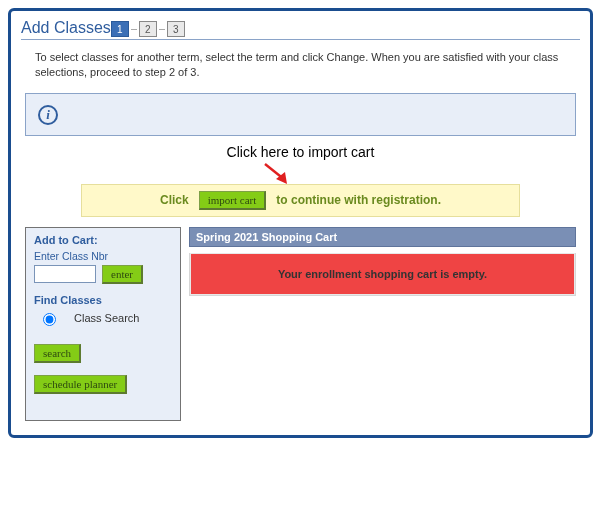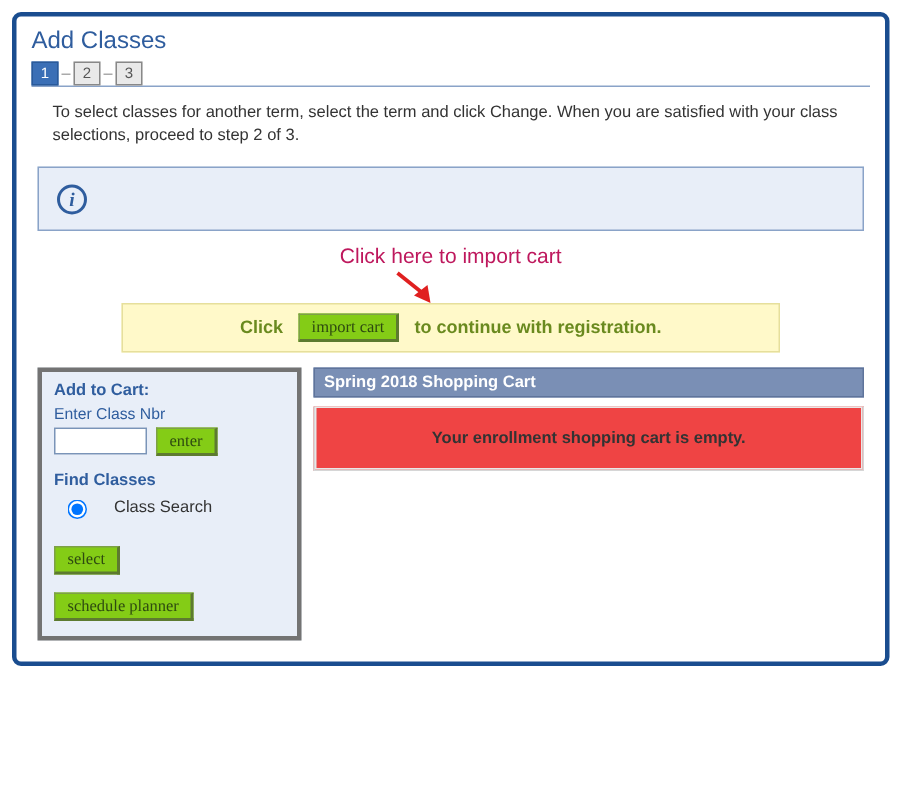--- a/index.html
+++ b/index.html
@@ -16,21 +16,20 @@
     border: 3px solid #1a4d8f;
     border-radius: 6px;
     padding: 8px 10px 14px 10px;
     position: relative;
     background: #fff;
   }
   .header-row {
     display: flex;
     justify-content: flex-start;
     align-items: flex-start;
-    flex-direction: column;
   }
   .page-title {
     color: #2f5d9e;
     font-size: 16px;
     font-weight: normal;
     margin: 0 0 2px 0;
   }
   .title-underline {
     border-bottom: 1px solid #8aa3c8;
     margin-bottom: 10px;
@@ -90,21 +89,21 @@
     font-size: 13px;
     margin-top: 1px;
   }
   .info-text {
     color: #2f5d9e;
     font-weight: bold;
     font-size: 11px;
     line-height: 1.4;
   }
   .callout {
-    color: #be185d;
+    color: #000000;
     font-size: 14px;
     text-align: center;
     margin: 6px 0 2px 0;
     position: relative;
   }
   .arrow-wrap {
     text-align: center;
     height: 22px;
     position: relative;
   }
@@ -166,24 +165,24 @@
     border-right: 7px solid transparent;
     border-bottom: 12px solid #f5b516;
   }
   .lower {
     display: flex;
     gap: 8px;
     margin: 0 4px;
     align-items: flex-start;
   }
   .left-col {
-    width: 176px;
+    width: 156px;
     background: #e8eef8;
-    border: 3px solid #737373;
-    padding: 6px 8px 10px 8px;
+    border: 1px solid #737373;
+    padding: 6px 8px 26px 8px;
     font-size: 11px;
     color: #2f5d9e;
   }
   .left-col .lbl-strong { font-weight: bold; color: #2f5d9e; margin-bottom: 4px;}
   .left-col .lbl { color: #2f5d9e; margin-bottom: 3px; font-size:10.5px }
   .row-input {
     display: flex; gap: 6px; align-items: center; margin-bottom: 10px;
   }
   .text-input {
     width: 62px; height: 18px;
@@ -267,26 +266,26 @@
       <div class="row-input">
         <input class="text-input" type="text" value="" style="">
         <button class="green-btn">enter</button>
       </div>
       <div class="lbl-strong" style="color:#2f5d9e">Find Classes</div>
       <label class="radio-row">
         <input type="radio" checked="" style="">
         <span>Class Search</span>
       </label>
       <div class="spacer"></div>
-      <button class="green-btn">select</button>
+      <button class="green-btn">search</button>
       <div style="height:12px"></div>
       <button class="green-btn">schedule planner</button>
     </div>
 
     <div class="right-col">
-      <div class="cart-header">Spring 2018 Shopping Cart</div>
+      <div class="cart-header">Spring 2021 Shopping Cart</div>
       <div class="cart-body">
         <div class="cart-empty">Your enrollment shopping cart is empty.</div>
       </div>
     </div>
   </div>
 
 </div>
 
 </body></html>

